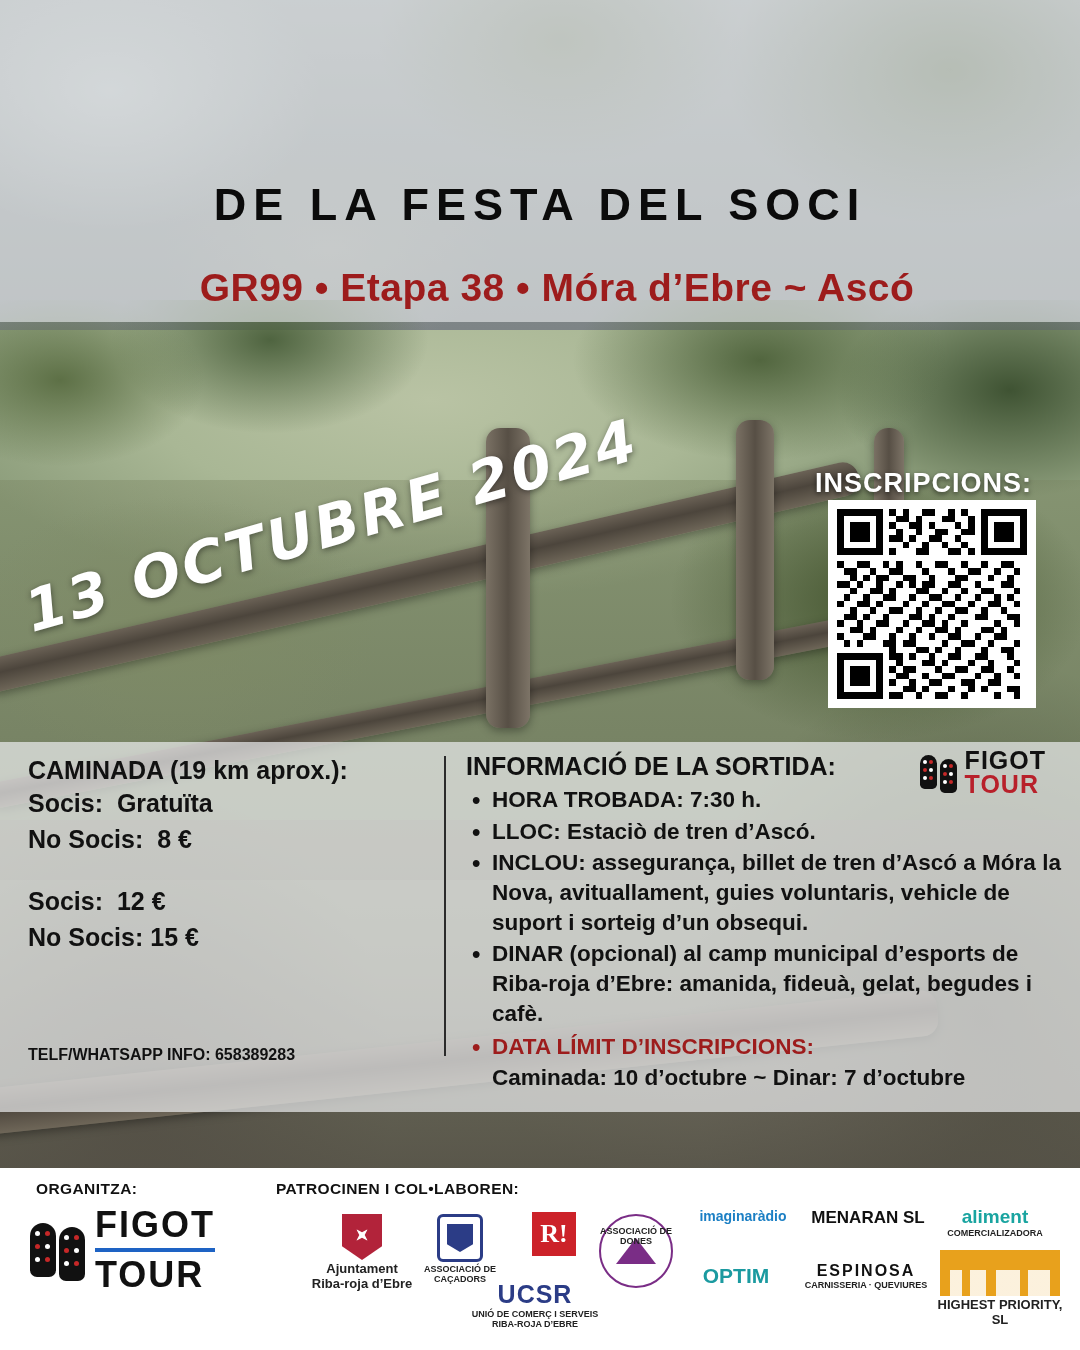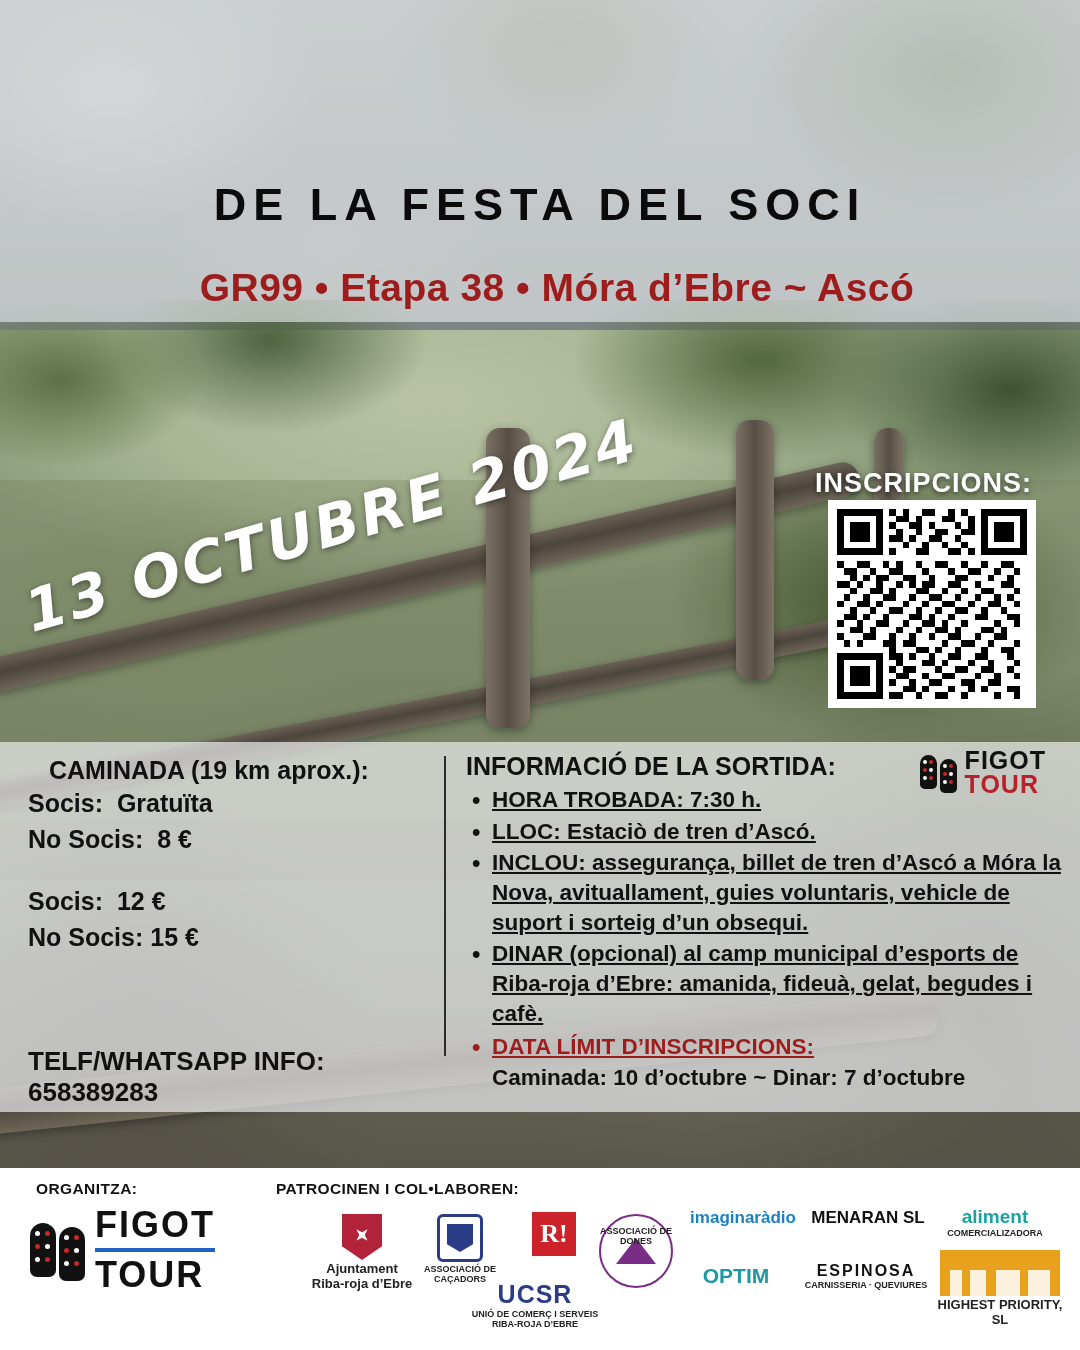--- a/index.html
+++ b/index.html
@@ -138,46 +138,45 @@
 
   
   .col-left {
     position: absolute; left: 28px; top: 756px; width: 400px;
     color: #111;
   }
   .col-left .line {
     font-size: 25px; font-weight: 700; line-height: 1.44;
     white-space: pre;
   }
-  .col-left .head { font-size: 25px; font-weight: 700; margin-left: 21px; }
+  .col-left .head { font-size: 25px; font-weight: 700; }
   .col-left .gap { height: 26px; }
   .phone {
     position: absolute; left: 28px; top: 1046px; width: 420px;
-    font-size: 26px; font-weight: 700; color: #111;
+    font-size: 16px; font-weight: 700; color: #111;
   }
 
   .divider {
     position: absolute; left: 444px; top: 756px;
     width: 2px; height: 300px; background: #2b2b2b;
   }
 
   .col-right {
     position: absolute; left: 466px; top: 752px; width: 600px; color: #111;
   }
   .col-right .head {
     font-size: 25px; font-weight: 700; margin-bottom: 4px;
   }
   .col-right ul { list-style: none; }
   .col-right li {
     position: relative;
     padding-left: 26px;
     font-size: 22.5px; font-weight: 700;
     line-height: 1.32;
     margin-bottom: 2px;
-    text-decoration: underline;
   }
   .col-right li:before {
     content: "•";
     position: absolute; left: 6px; top: -1px;
     font-size: 24px;
   }
   .col-right li.red { color: #9d1c1c; margin-top: 3px; }
   .col-right .limit-line {
     padding-left: 26px;
     font-size: 22.5px; font-weight: 700; line-height: 1.3;
@@ -281,21 +280,21 @@
     border: 2px solid #7a2d86;
     display: flex; align-items: center; justify-content: center;
     position: relative;
     font-size: 8px; color: #7a2d86; font-weight: 700;
   }
   .dones-ring span.inner {
     display: block; width: 40px; height: 26px;
     background: #7a2d86;
     clip-path: polygon(50% 0, 100% 100%, 0 100%);
   }
-  .imaginaradio { color: #1b7fc4; font-size: 17px; font-weight: 700; }
+  .imaginaradio { color: #1b7fc4; font-size: 14px; font-weight: 700; }
   .menaran { color: #111; font-size: 17px; font-weight: 700; }
   .caliment { color: #19a4a0; font-size: 19px; font-weight: 700; }
   .optim { color: #1b9aa0; font-size: 21px; font-weight: 700; }
   .espinosa { color: #111; font-size: 16px; font-weight: 700; letter-spacing: 2px; }
   .hp-box {
     width: 120px; height: 46px; margin: 0 auto 2px;
     background: #e8a11c;
     position: relative;
   }
   .hp-box:after {

